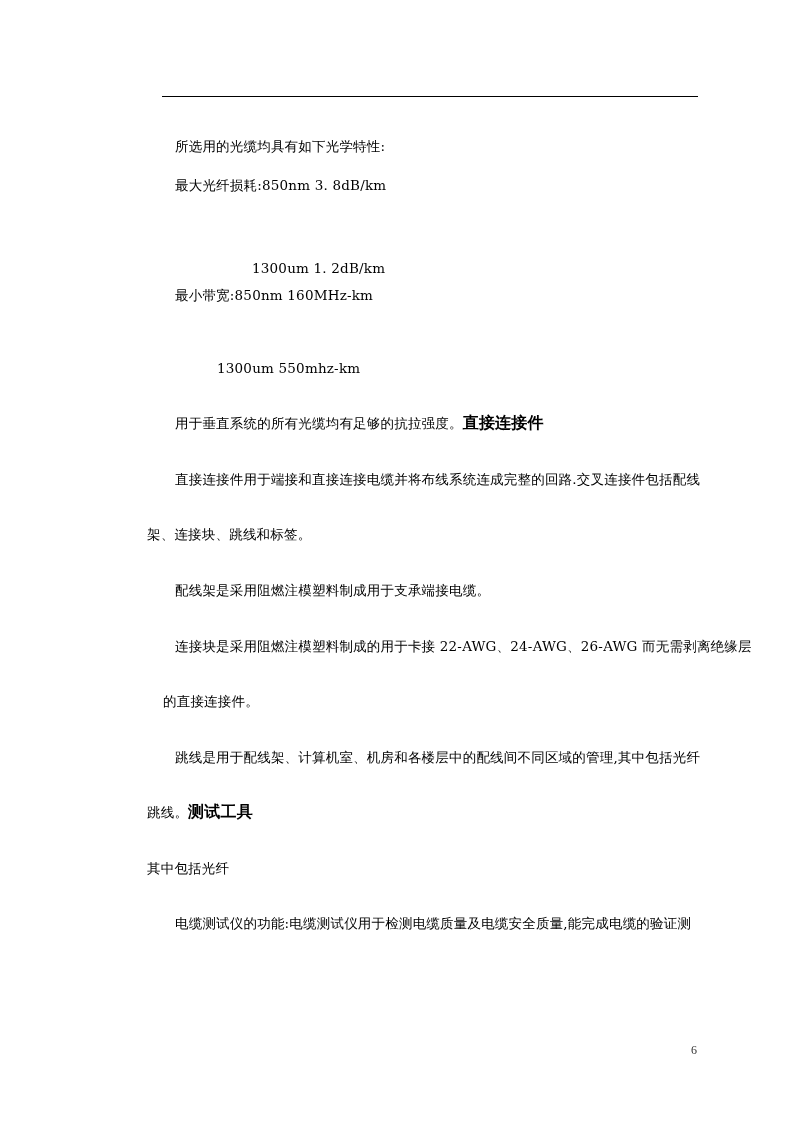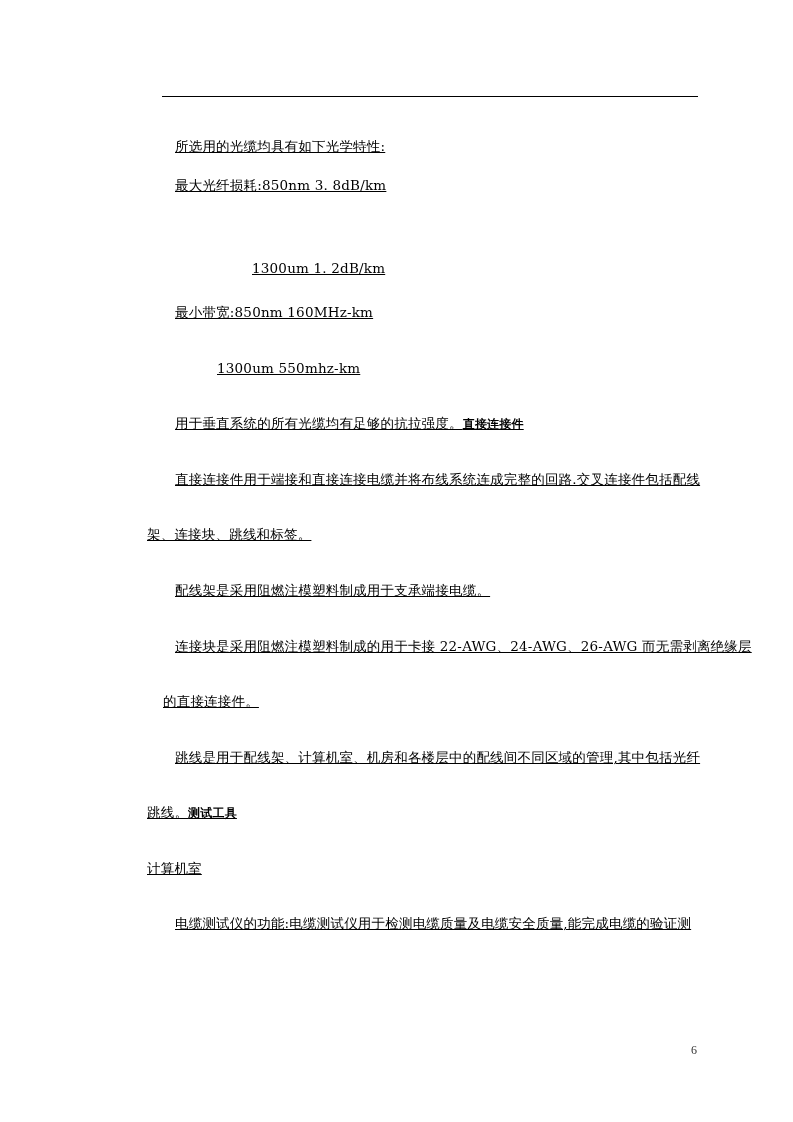--- a/index.html
+++ b/index.html
@@ -22,28 +22,27 @@
       width: 536px;
       height: 0;
       border-top: 1px solid #000000;
     }
     .line {
       position: absolute;
       font-size: 13.5px;
       line-height: 18px;
       white-space: nowrap;
       letter-spacing: 0.2px;
-      text-decoration: underline;
     }
     .indent { left: 175px; }
     .flush { left: 147px; text-align: center; }
     .bold {
       font-family: "DejaVu Sans", "Liberation Sans", sans-serif;
       font-weight: bold;
-      font-size: 12px;
+      font-size: 16px;
     }
     .page-number {
       position: absolute;
       left: 691px;
       top: 1043px;
       font-size: 12px;
       font-family: "Liberation Serif", serif;
       color: #333333;
     }
   </style>
@@ -52,21 +51,21 @@
 
 <div class="header-rule"></div>
 
 <div>
   <div class="line indent" style="top:137px;">所选用的光缆均具有如下光学特性:</div>
 
   <div class="line indent" style="top:176px;">最大光纤损耗:850nm   3. 8dB/km</div>
 
   <div class="line" style="left:252px; top:259px;">1300um 1. 2dB/km</div>
 
-  <div class="line indent" style="top:303px;">最小带宽:850nm 160MHz-km</div>
+  <div class="line indent" style="top:286px;">最小带宽:850nm 160MHz-km</div>
 
   <div class="line" style="left:217px; top:359px;">1300um 550mhz-km</div>
 
   <div class="line indent" style="top:414px;">
     <span>用于垂直系统的所有光缆均有足够的抗拉强度。</span><span class="bold">直接连接件</span>
   </div>
 
   <div class="line indent" style="top:470px;">直接连接件用于端接和直接连接电缆并将布线系统连成完整的回路.交叉连接件包括配线</div>
 
   <div class="line flush" style="top:525px;">架、连接块、跳线和标签。</div>
@@ -76,18 +75,18 @@
   <div class="line indent" style="top:637px;">连接块是采用阻燃注模塑料制成的用于卡接 22-AWG、24-AWG、26-AWG 而无需剥离绝缘层</div>
 
   <div class="line flush" style="top:692px;margin-left:16px;">的直接连接件。</div>
 
   <div class="line indent" style="top:748px;">跳线是用于配线架、计算机室、机房和各楼层中的配线间不同区域的管理,其中包括光纤</div>
 
   <div class="line flush" style="top:803px;">
     <span>跳线。</span><span class="bold">测试工具</span>
   </div>
 
-  <div class="line flush" style="top:859px;">计算机室</div>
+  <div class="line flush" style="top:859px;">其中包括光纤</div>
 
   <div class="line indent" style="top:914px;">电缆测试仪的功能:电缆测试仪用于检测电缆质量及电缆安全质量,能完成电缆的验证测</div>
 </div>
 
 <div class="page-number">6</div>
 
 </body></html>

